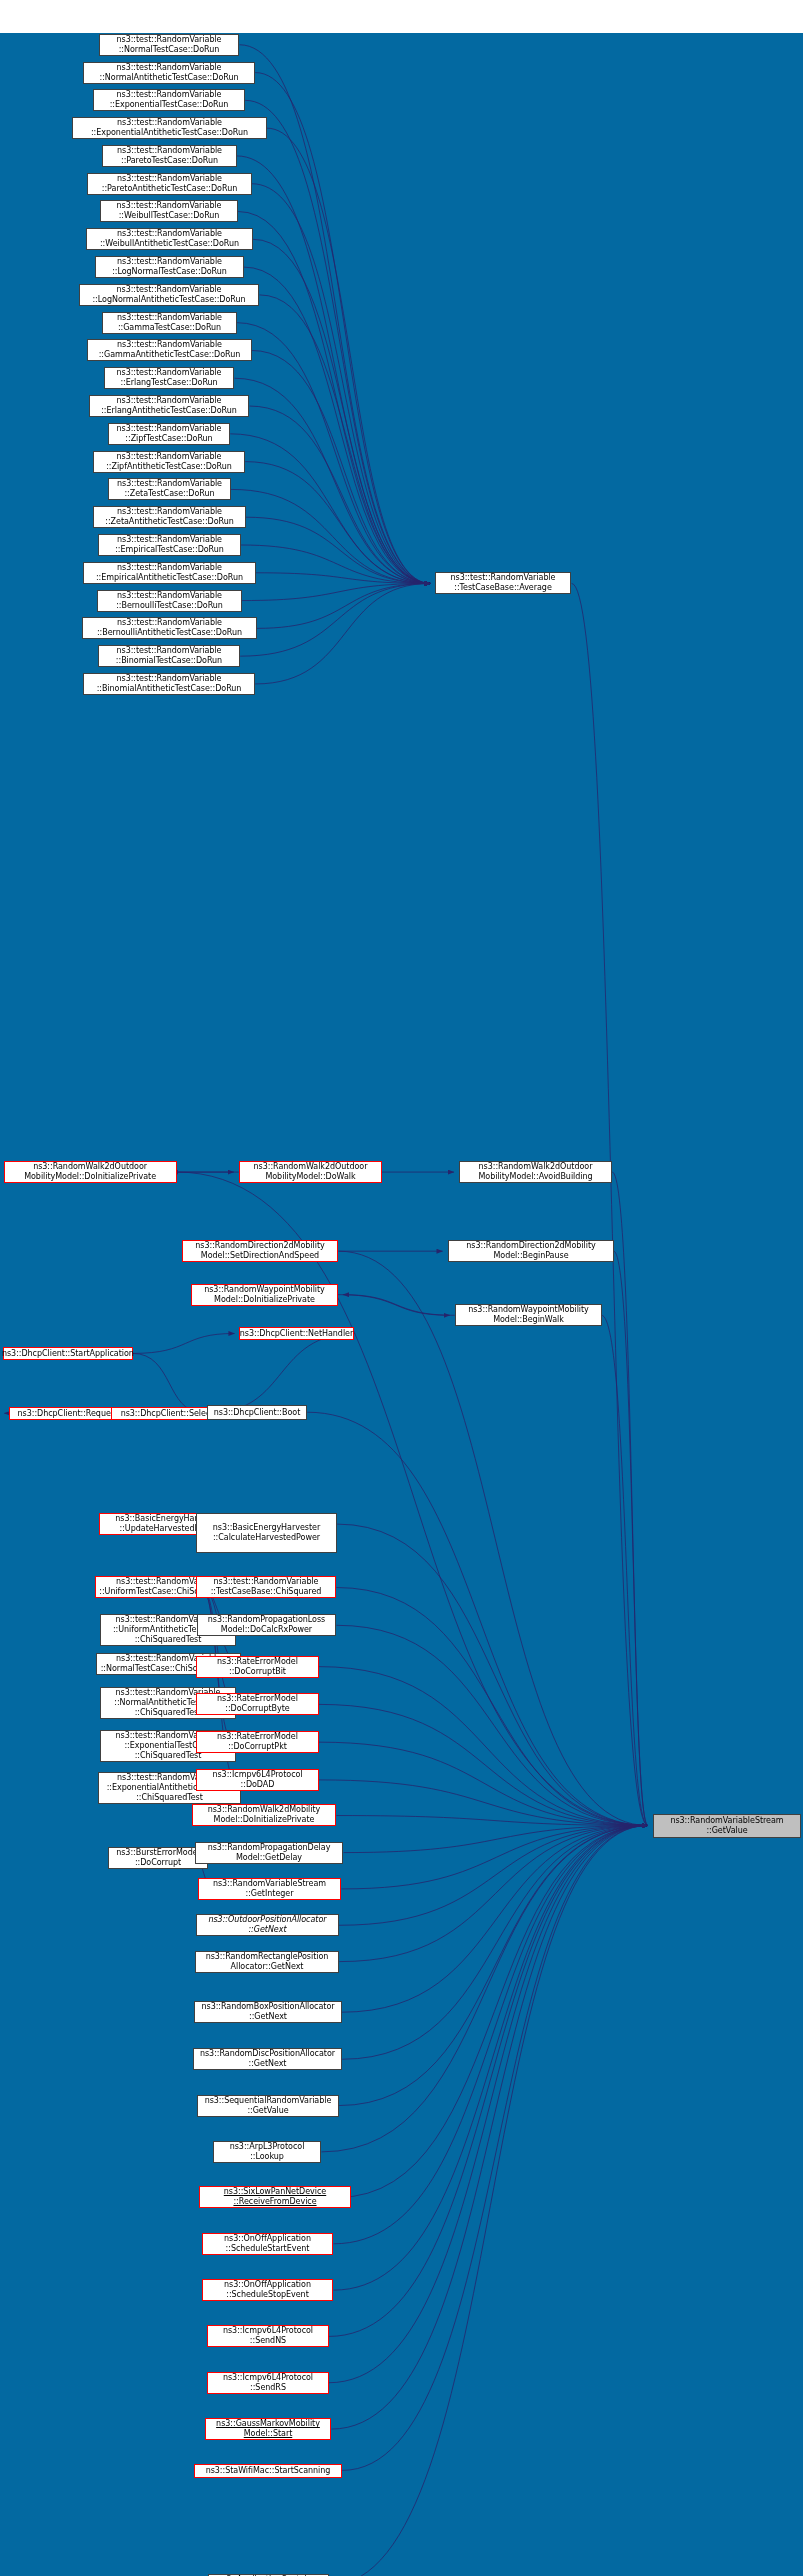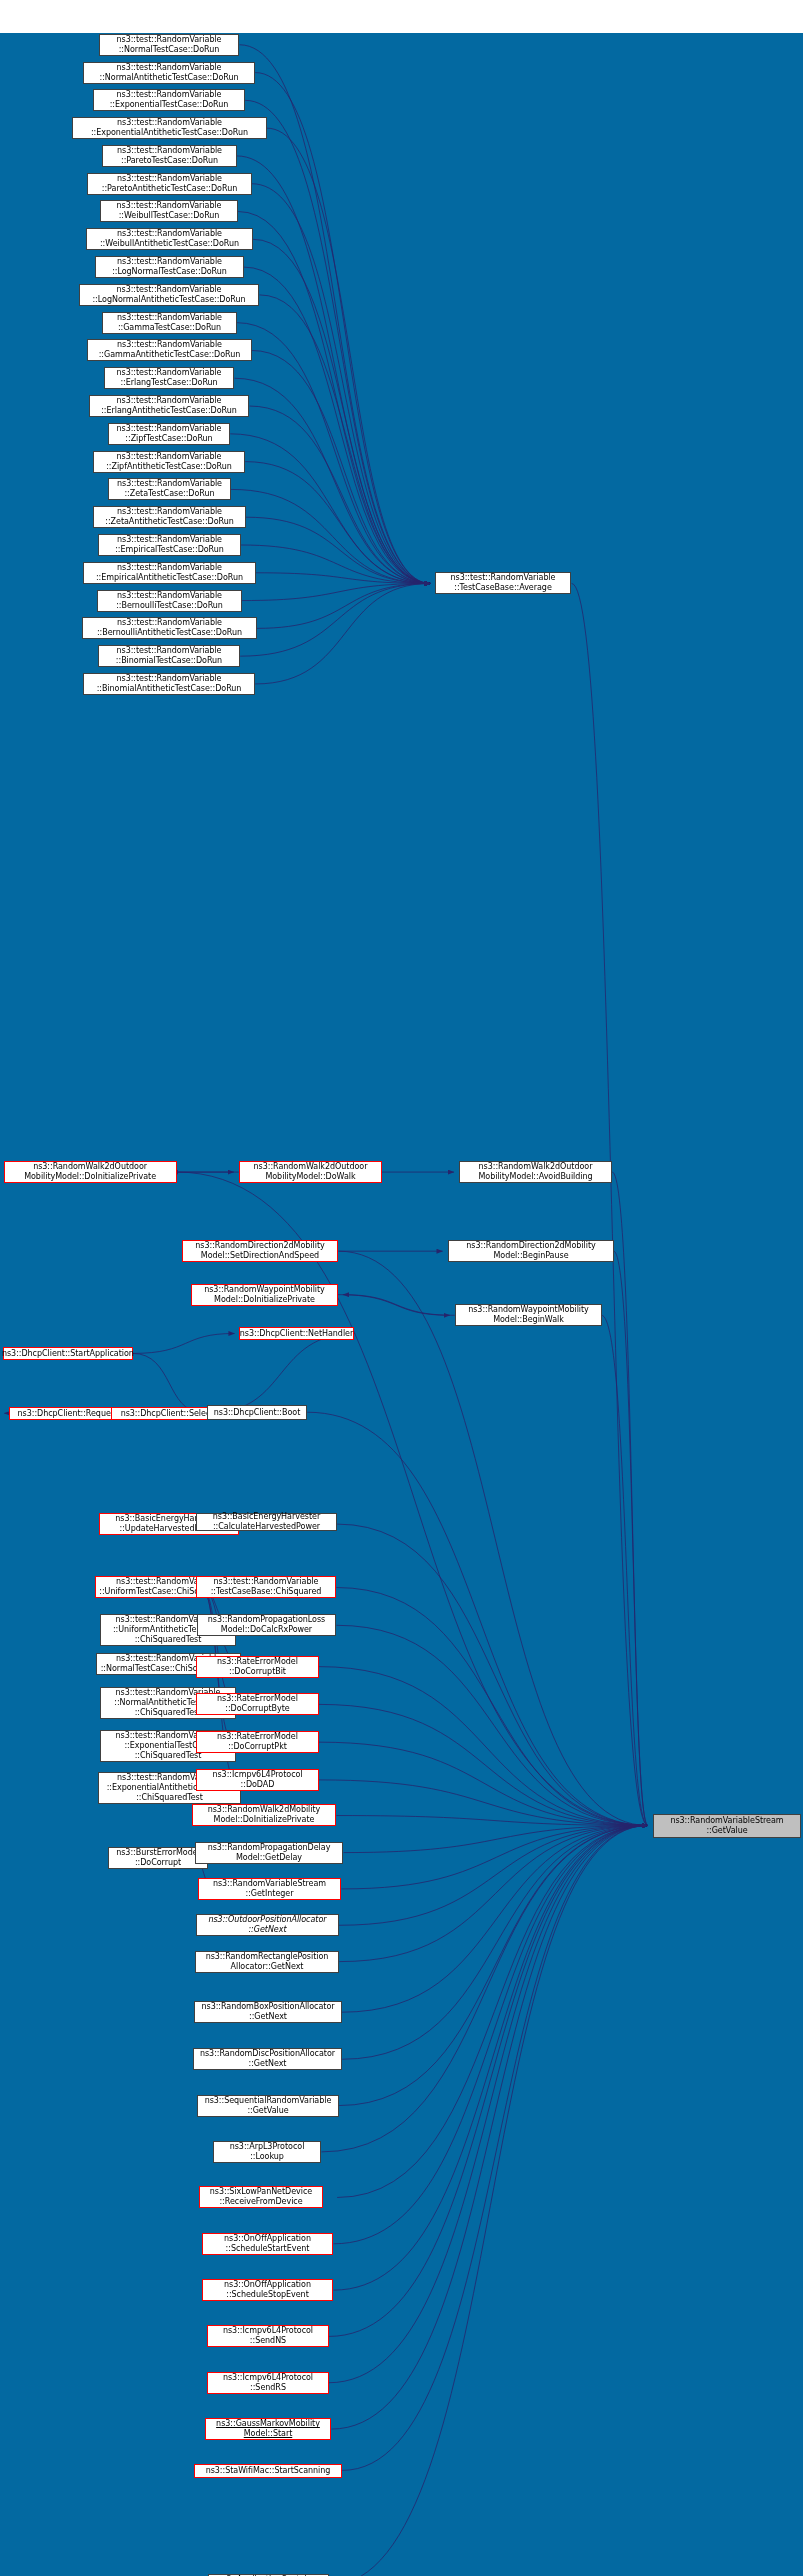--- a/index.html
+++ b/index.html
@@ -177,21 +177,21 @@
 Model::DoInitializePrivate</span></div>
       <div class="node" style="left: 455px; top: 1271px; width: 147px; height: 22px;"><span>ns3::RandomWaypointMobility
 Model::BeginWalk</span></div>
       <div class="node red" style="left: 2.9px; top: 1314px; width: 130px; height: 13px;"><span>ns3::DhcpClient::StartApplication</span></div>
       <div class="node red" style="left: 239px; top: 1294px; width: 115px; height: 13px;"><span>ns3::DhcpClient::NetHandler</span></div>
       <div class="node red" style="left: 9.3px; top: 1374px; width: 117px; height: 13px;"><span>ns3::DhcpClient::Request</span></div>
       <div class="node red" style="left: 111px; top: 1374px; width: 112px; height: 13px;"><span>ns3::DhcpClient::Select</span></div>
       <div class="node" style="left: 207px; top: 1372px; width: 100px; height: 15px;"><span>ns3::DhcpClient::Boot</span></div>
       <div class="node red" style="left: 99px; top: 1480px; width: 140px; height: 22px;"><span>ns3::BasicEnergyHarvester
 ::UpdateHarvestedPower</span></div>
-      <div class="node" style="left: 196px; top: 1480px; width: 141px; height: 18px;"><span>ns3::BasicEnergyHarvester
+      <div class="node" style="left: 196px; top: 1480px; width: 141px; height: 40px;"><span>ns3::BasicEnergyHarvester
 ::CalculateHarvestedPower</span></div>
       <div class="node red" style="left: 95px; top: 1543px; width: 147px; height: 22px;"><span>ns3::test::RandomVariable
 ::UniformTestCase::ChiSquaredTest</span></div>
       <div class="node red" style="left: 196px; top: 1543px; width: 140px; height: 22px;"><span>ns3::test::RandomVariable
 ::TestCaseBase::ChiSquared</span></div>
       <div class="node" style="left: 100px; top: 1581px; width: 136px; height: 32px;"><span>ns3::test::RandomVariable
 ::UniformAntitheticTestCase
 ::ChiSquaredTest</span></div>
       <div class="node" style="left: 197px; top: 1581px; width: 139px; height: 22px;"><span>ns3::RandomPropagationLoss
 Model::DoCalcRxPower</span></div>
@@ -227,21 +227,21 @@
       <div class="node" style="left: 195px; top: 1918px; width: 144px; height: 22px;"><span>ns3::RandomRectanglePosition
 Allocator::GetNext</span></div>
       <div class="node" style="left: 194px; top: 1968px; width: 148px; height: 22px;"><span>ns3::RandomBoxPositionAllocator
 ::GetNext</span></div>
       <div class="node" style="left: 193px; top: 2015px; width: 149px; height: 22px;"><span>ns3::RandomDiscPositionAllocator
 ::GetNext</span></div>
       <div class="node" style="left: 197px; top: 2062px; width: 142px; height: 22px;"><span>ns3::SequentialRandomVariable
 ::GetValue</span></div>
       <div class="node" style="left: 213px; top: 2108px; width: 108px; height: 22px; text-align: center;"><span>ns3::ArpL3Protocol
 ::Lookup</span></div>
-      <div class="node red" style="left: 199px; top: 2153px; width: 124px; height: 22px;"><span>ns3::SixLowPanNetDevice
+      <div class="node red" style="left: 199px; top: 2153px; width: 152px; height: 22px; text-decoration: underline;"><span>ns3::SixLowPanNetDevice
 ::ReceiveFromDevice</span></div>
       <div class="node red" style="left: 202px; top: 2200px; width: 131px; height: 22px;"><span>ns3::OnOffApplication
 ::ScheduleStartEvent</span></div>
       <div class="node red" style="left: 202px; top: 2246px; width: 131px; height: 22px;"><span>ns3::OnOffApplication
 ::ScheduleStopEvent</span></div>
       <div class="node red" style="left: 207px; top: 2292px; width: 122px; height: 22px;"><span>ns3::Icmpv6L4Protocol
 ::SendNS</span></div>
       <div class="node red" style="left: 207px; top: 2339px; width: 122px; height: 22px;"><span>ns3::Icmpv6L4Protocol
 ::SendRS</span></div>
       <div class="node red" style="left: 205px; top: 2385px; width: 126px; height: 22px; text-decoration: underline;"><span>ns3::GaussMarkovMobility

